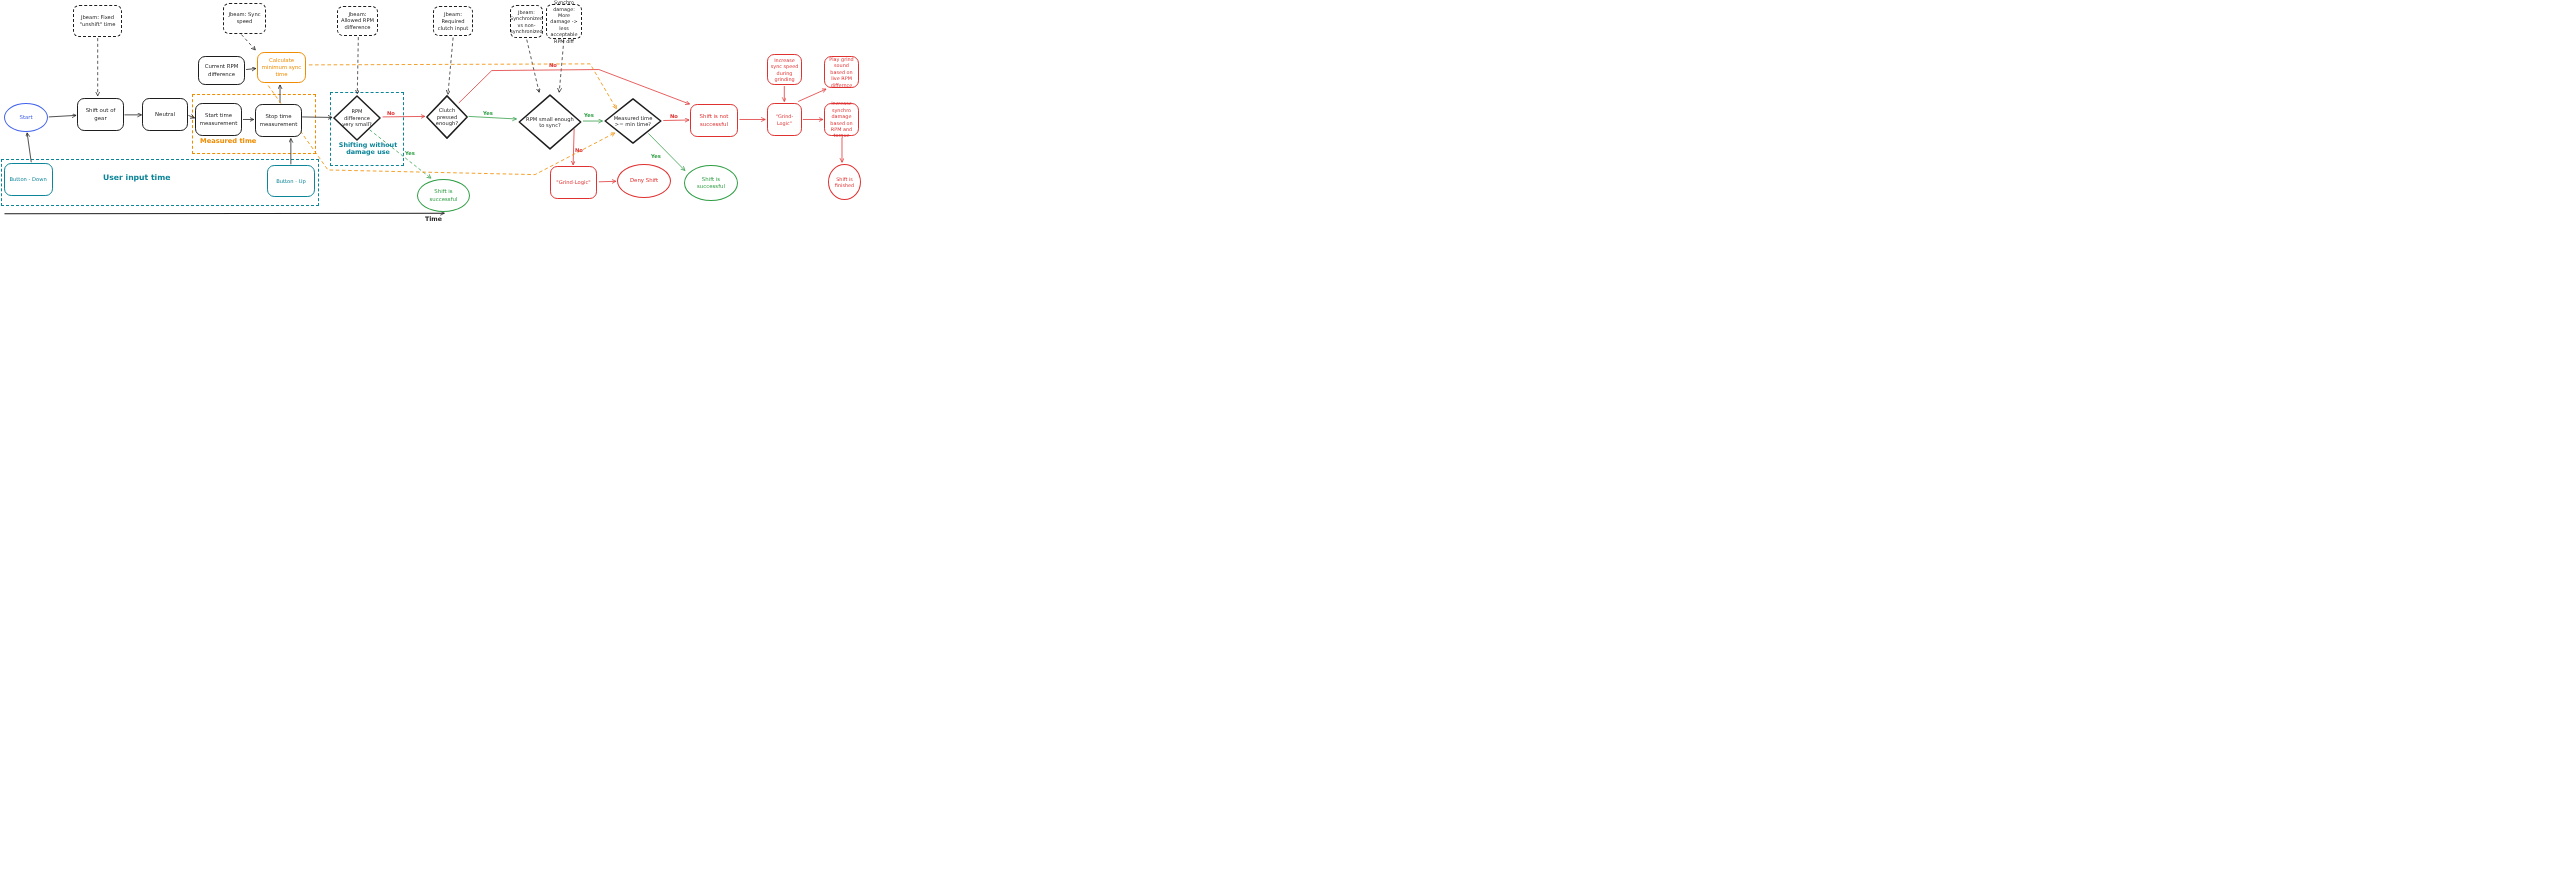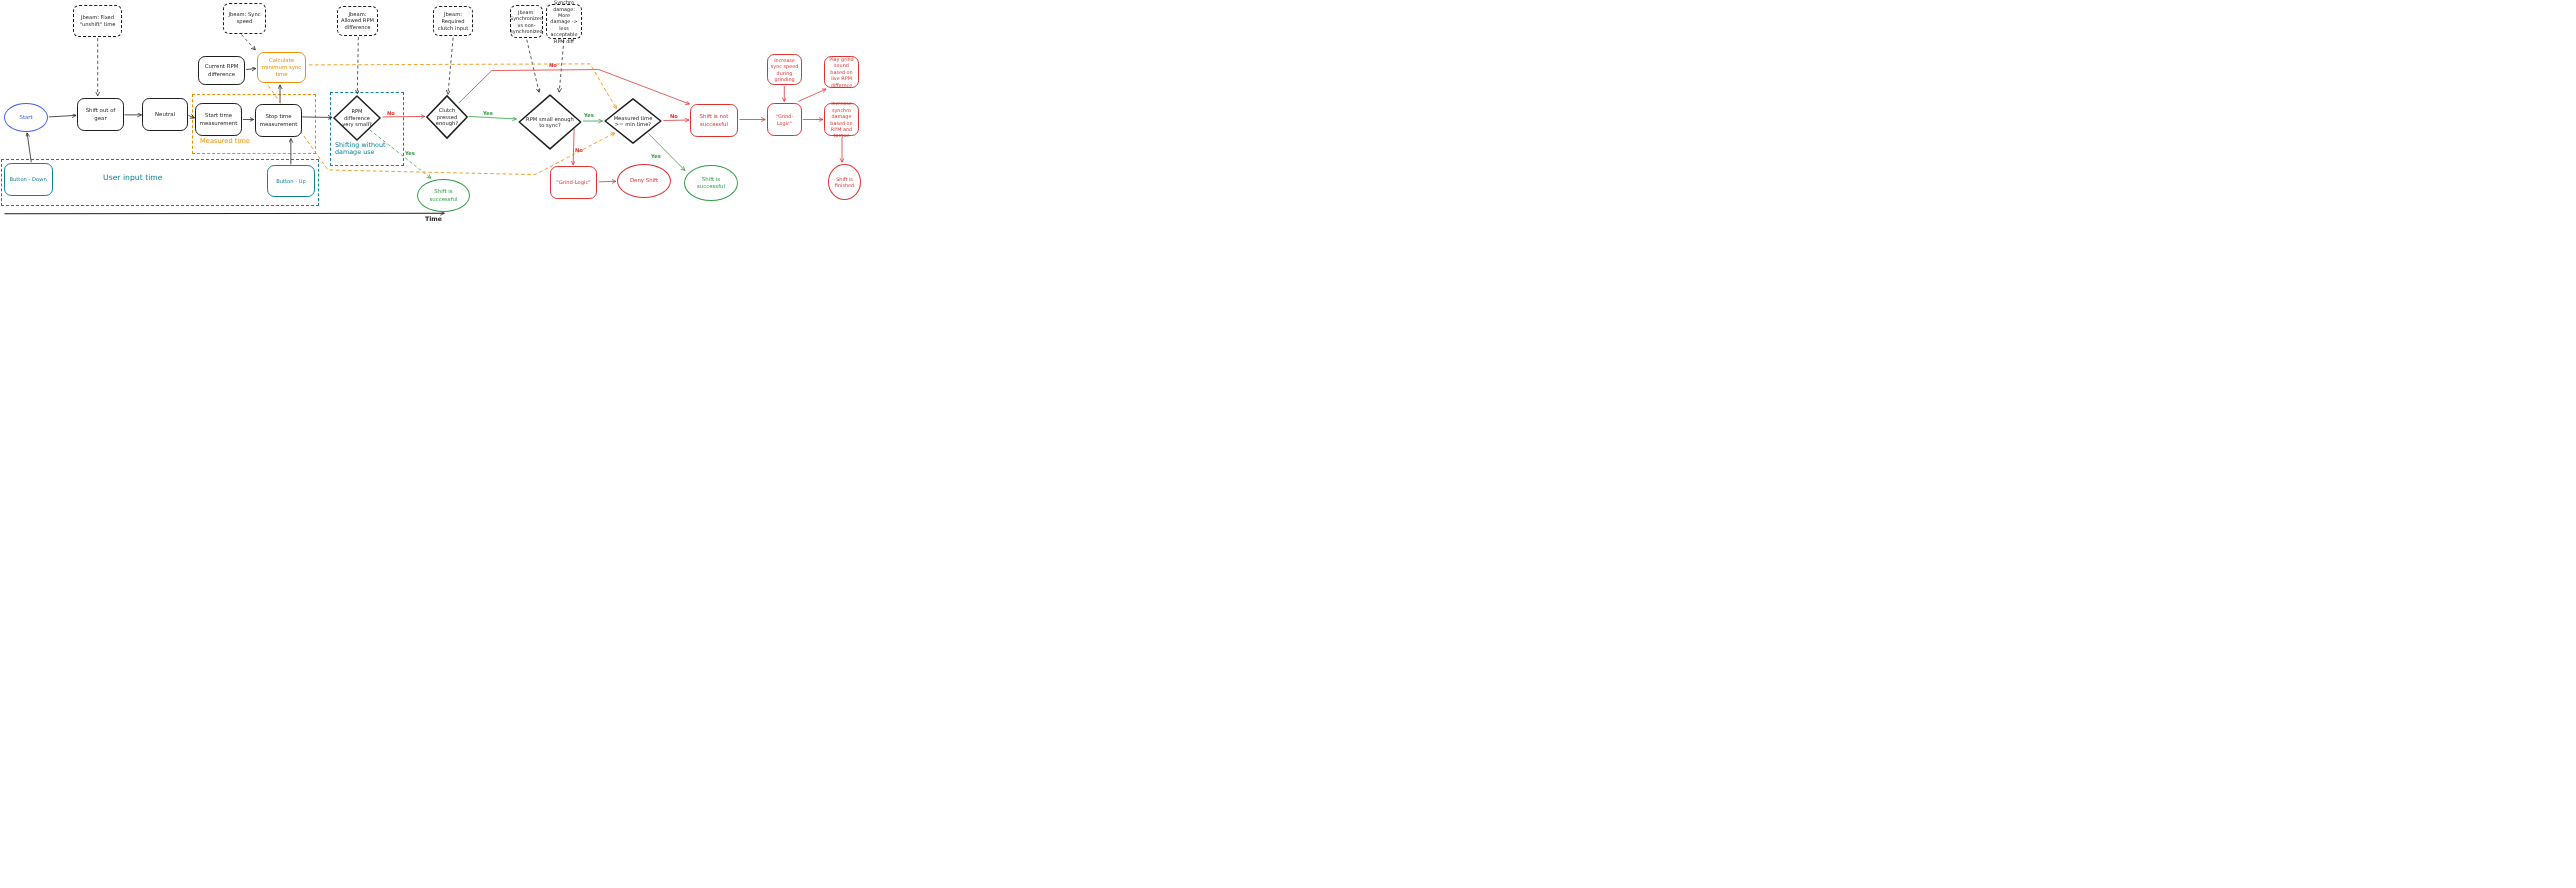--- a/index.html
+++ b/index.html
@@ -12,21 +12,21 @@
   .note{border:0.8px dashed #1e1e1e;border-radius:6.2px;font-size:5.2px;line-height:1.3;padding:1px 2.6px;background:#fff;}
   .ellipse{border:0.8px solid #1e1e1e;border-radius:50%;font-size:5.4px;line-height:1.3;padding:1px 4.1px;}
   .blue{border-color:#4263eb;color:#4263eb;}
   .red{border-color:#e03131;color:#e03131;}
   .green{border-color:#2f9e44;color:#2f9e44;}
   .orangeb{border-color:#f08c00;color:#f08c00;}
   .teal{border-color:#0c8599;color:#0c8599;}
   .zone{position:absolute;z-index:0;box-sizing:border-box;background:transparent;}
   .zone.orange{border:0.8px dashed #f08c00;}
   .zone.tealz{border:0.8px dashed #0c8599;}
-  .zonelabel{position:absolute;z-index:3;color:#f08c00;font-weight:normal;}
+  .zonelabel{position:absolute;z-index:3;color:#f08c00;font-weight:bold;text-align:center;}
   .diamond{background:transparent;padding:0;}
   .diamond svg{position:absolute;inset:0;width:100%;height:100%;}
   .diamond polygon{fill:#fff;stroke:#1e1e1e;stroke-width:1.5;vector-effect:non-scaling-stroke;stroke-linejoin:round;}
   .diamond .lbl{position:relative;z-index:1;font-size:5.2px;line-height:1.25;width:80%;}
   .edgelabel{position:absolute;z-index:4;font-size:5.2px;font-weight:bold;background:transparent;}
   .edgelabel.red{color:#e03131;border:none;}
   .edgelabel.green{color:#2f9e44;border:none;}
   .timelabel{position:absolute;z-index:4;font-size:6.2px;font-weight:bold;color:#1e1e1e;}
 </style>
 </head>

